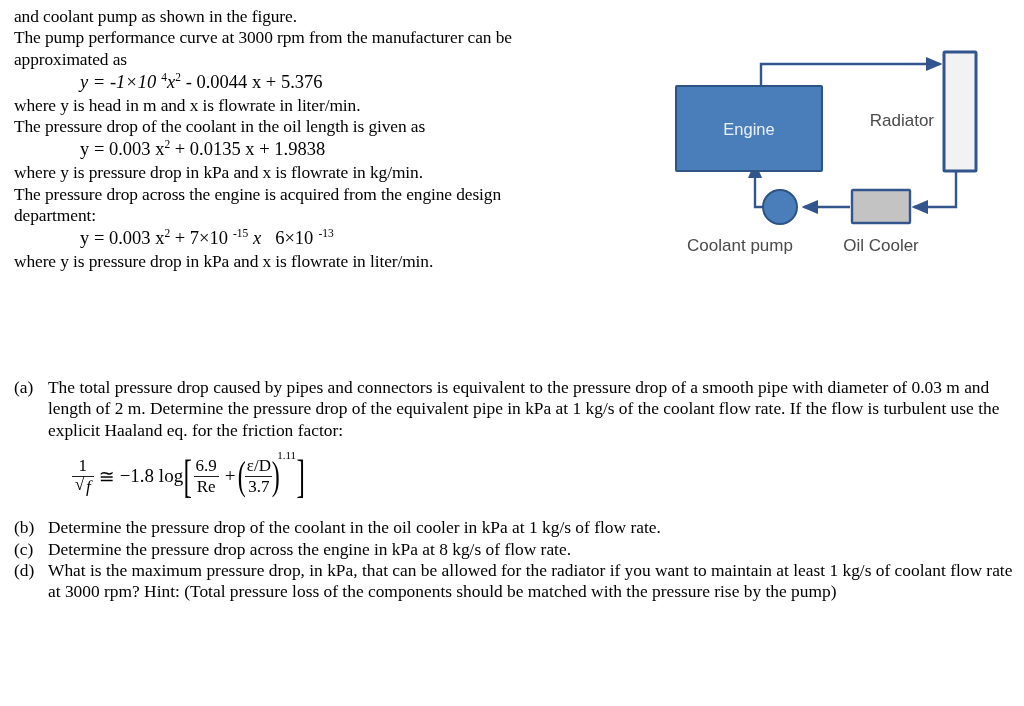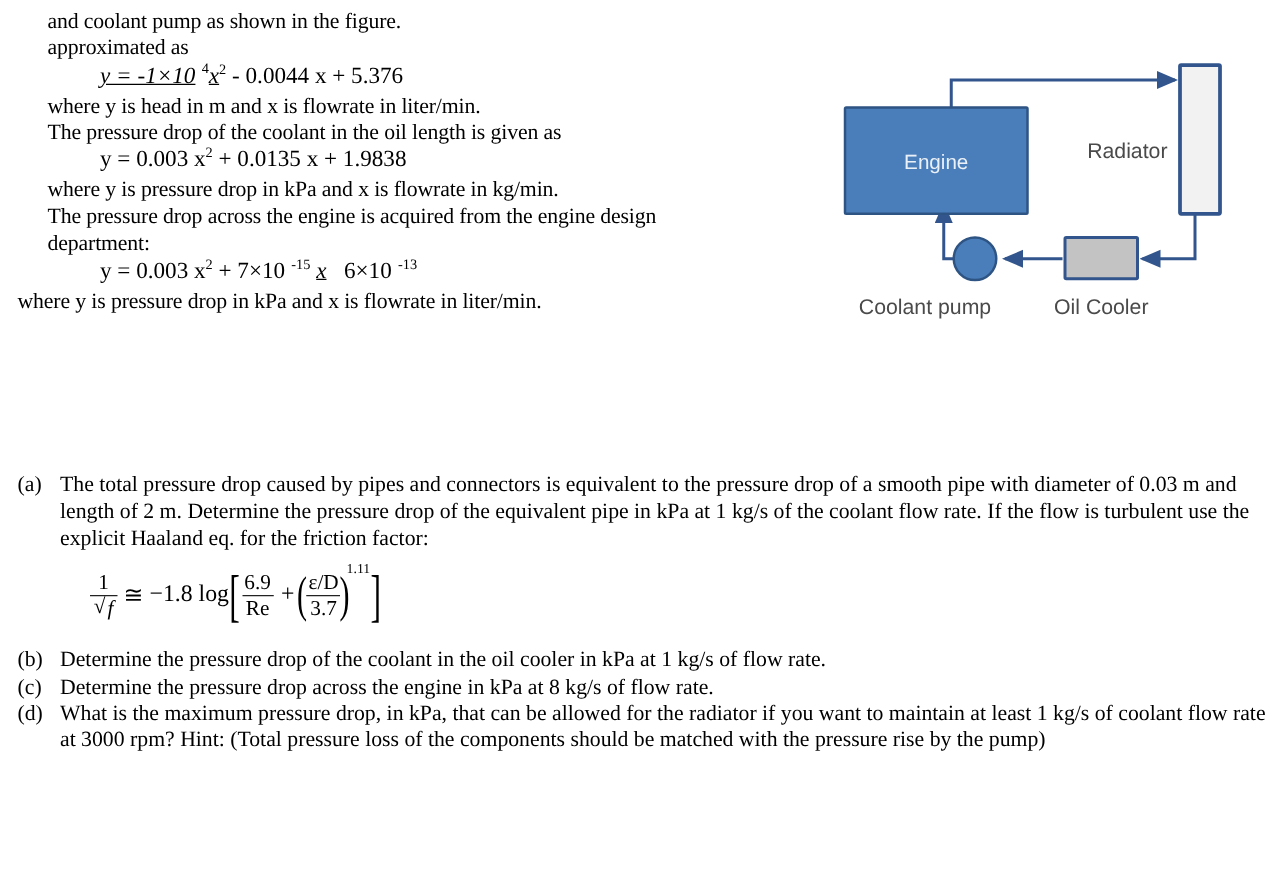--- a/index.html
+++ b/index.html
@@ -21,32 +21,31 @@
     position: absolute;
     left: 14px;
     top: 6px;
     width: 996px;
   }
   .para {
     font-size: 17.4px;
     line-height: 21.3px;
     letter-spacing: -0.1px;
   }
-  .para-narrow { width: 640px; margin-left: 24px; }
+  .para-narrow { width: 640px; }
   .para-wide { width: 998px; }
 
   .eq {
     font-size: 18.5px;
     line-height: 25px;
     padding-left: 66px;
     font-family: "Liberation Serif", "DejaVu Serif", serif;
   }
   .eq i, .var {
     font-style: italic;
-    text-decoration: underline;
   }
   sup {
     font-size: 0.62em;
     vertical-align: super;
     line-height: 0;
   }
   .sup-gap { margin-left: 5px; }
   .wide-gap { display: inline-block; width: 14px; }
 
   .bold-line {
@@ -149,20 +148,21 @@
     fill: #eaf0f7;
   }
 </style>
 </head>
 <body>
 
 <div class="text-col">
 
   <div class="para para-narrow">and coolant pump as shown in the figure.</div>
 
+  <div class="para para-narrow">The pump performance curve at 3000 rpm from the manufacturer can be</div>
   <div class="para para-narrow">approximated as</div>
 
   <div class="eq">
     <span class="var">y = -1×10</span><sup class="sup-gap">4</sup><i>x</i><sup>2</sup>&nbsp;<span>- 0.0044 x + 5.376</span>
   </div>
 
   <div class="para para-narrow">where y is head in m and x is flowrate in liter/min.</div>
   <div class="para para-narrow">The pressure drop of the coolant in the oil length is given as</div>
 
   <div class="eq">

